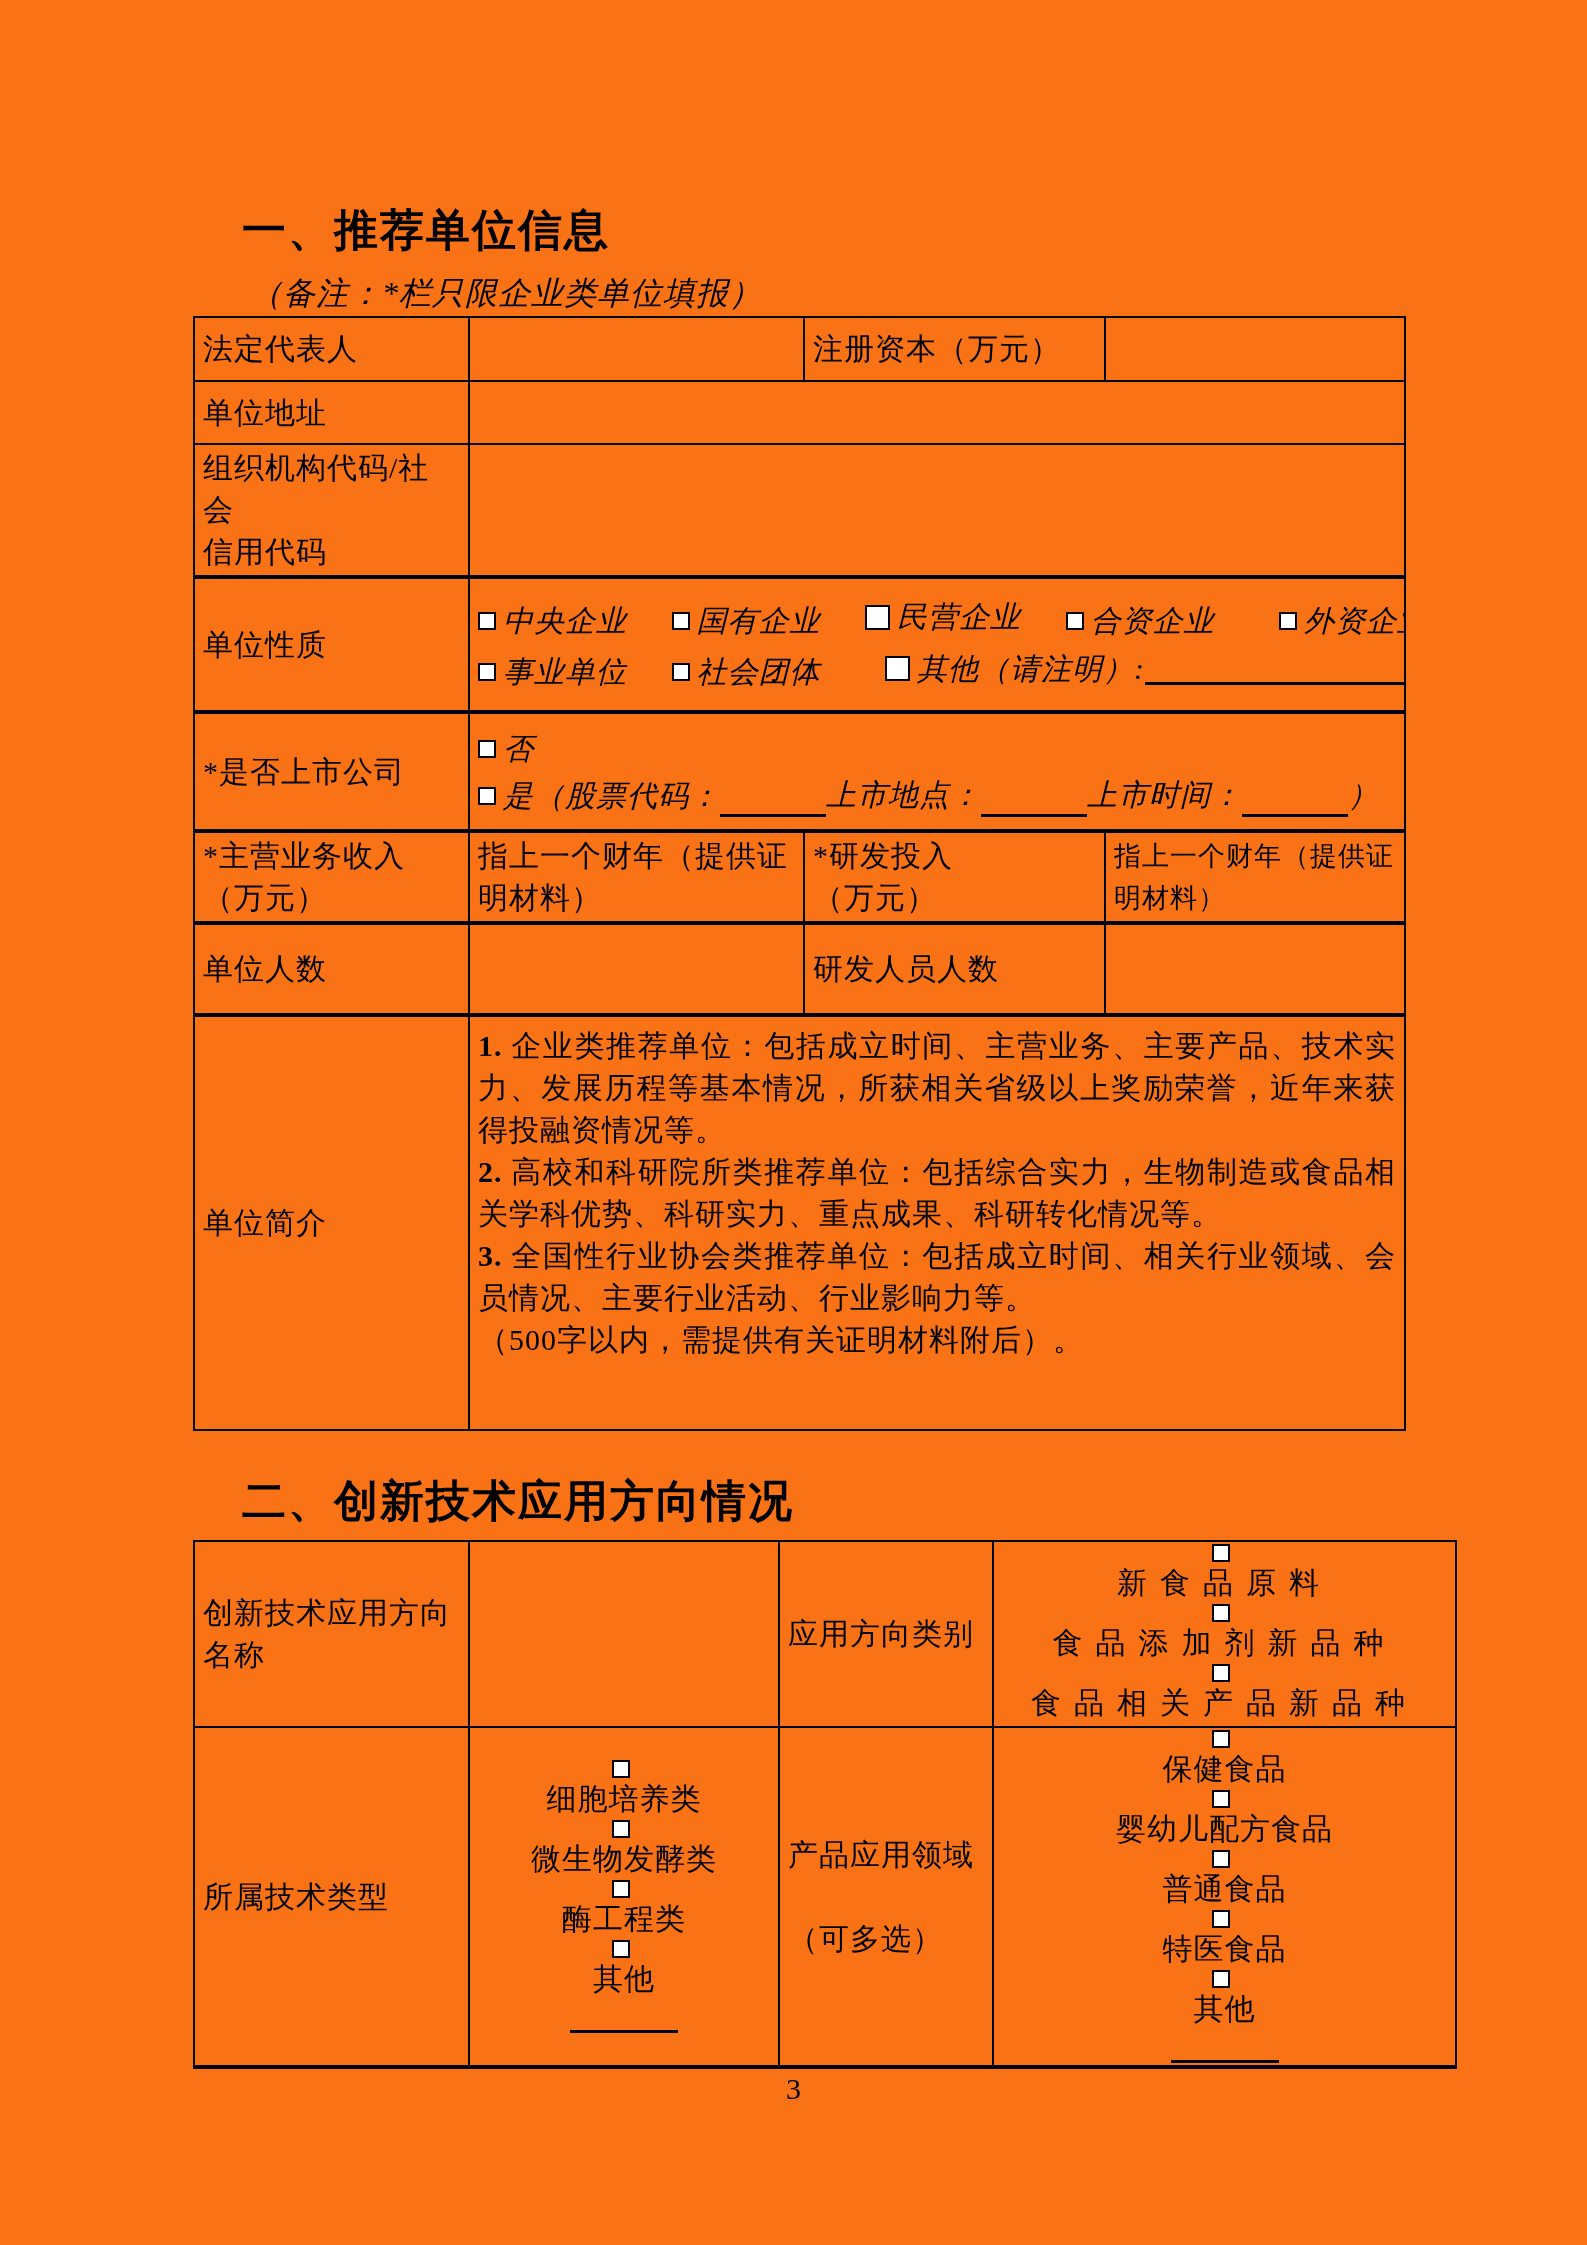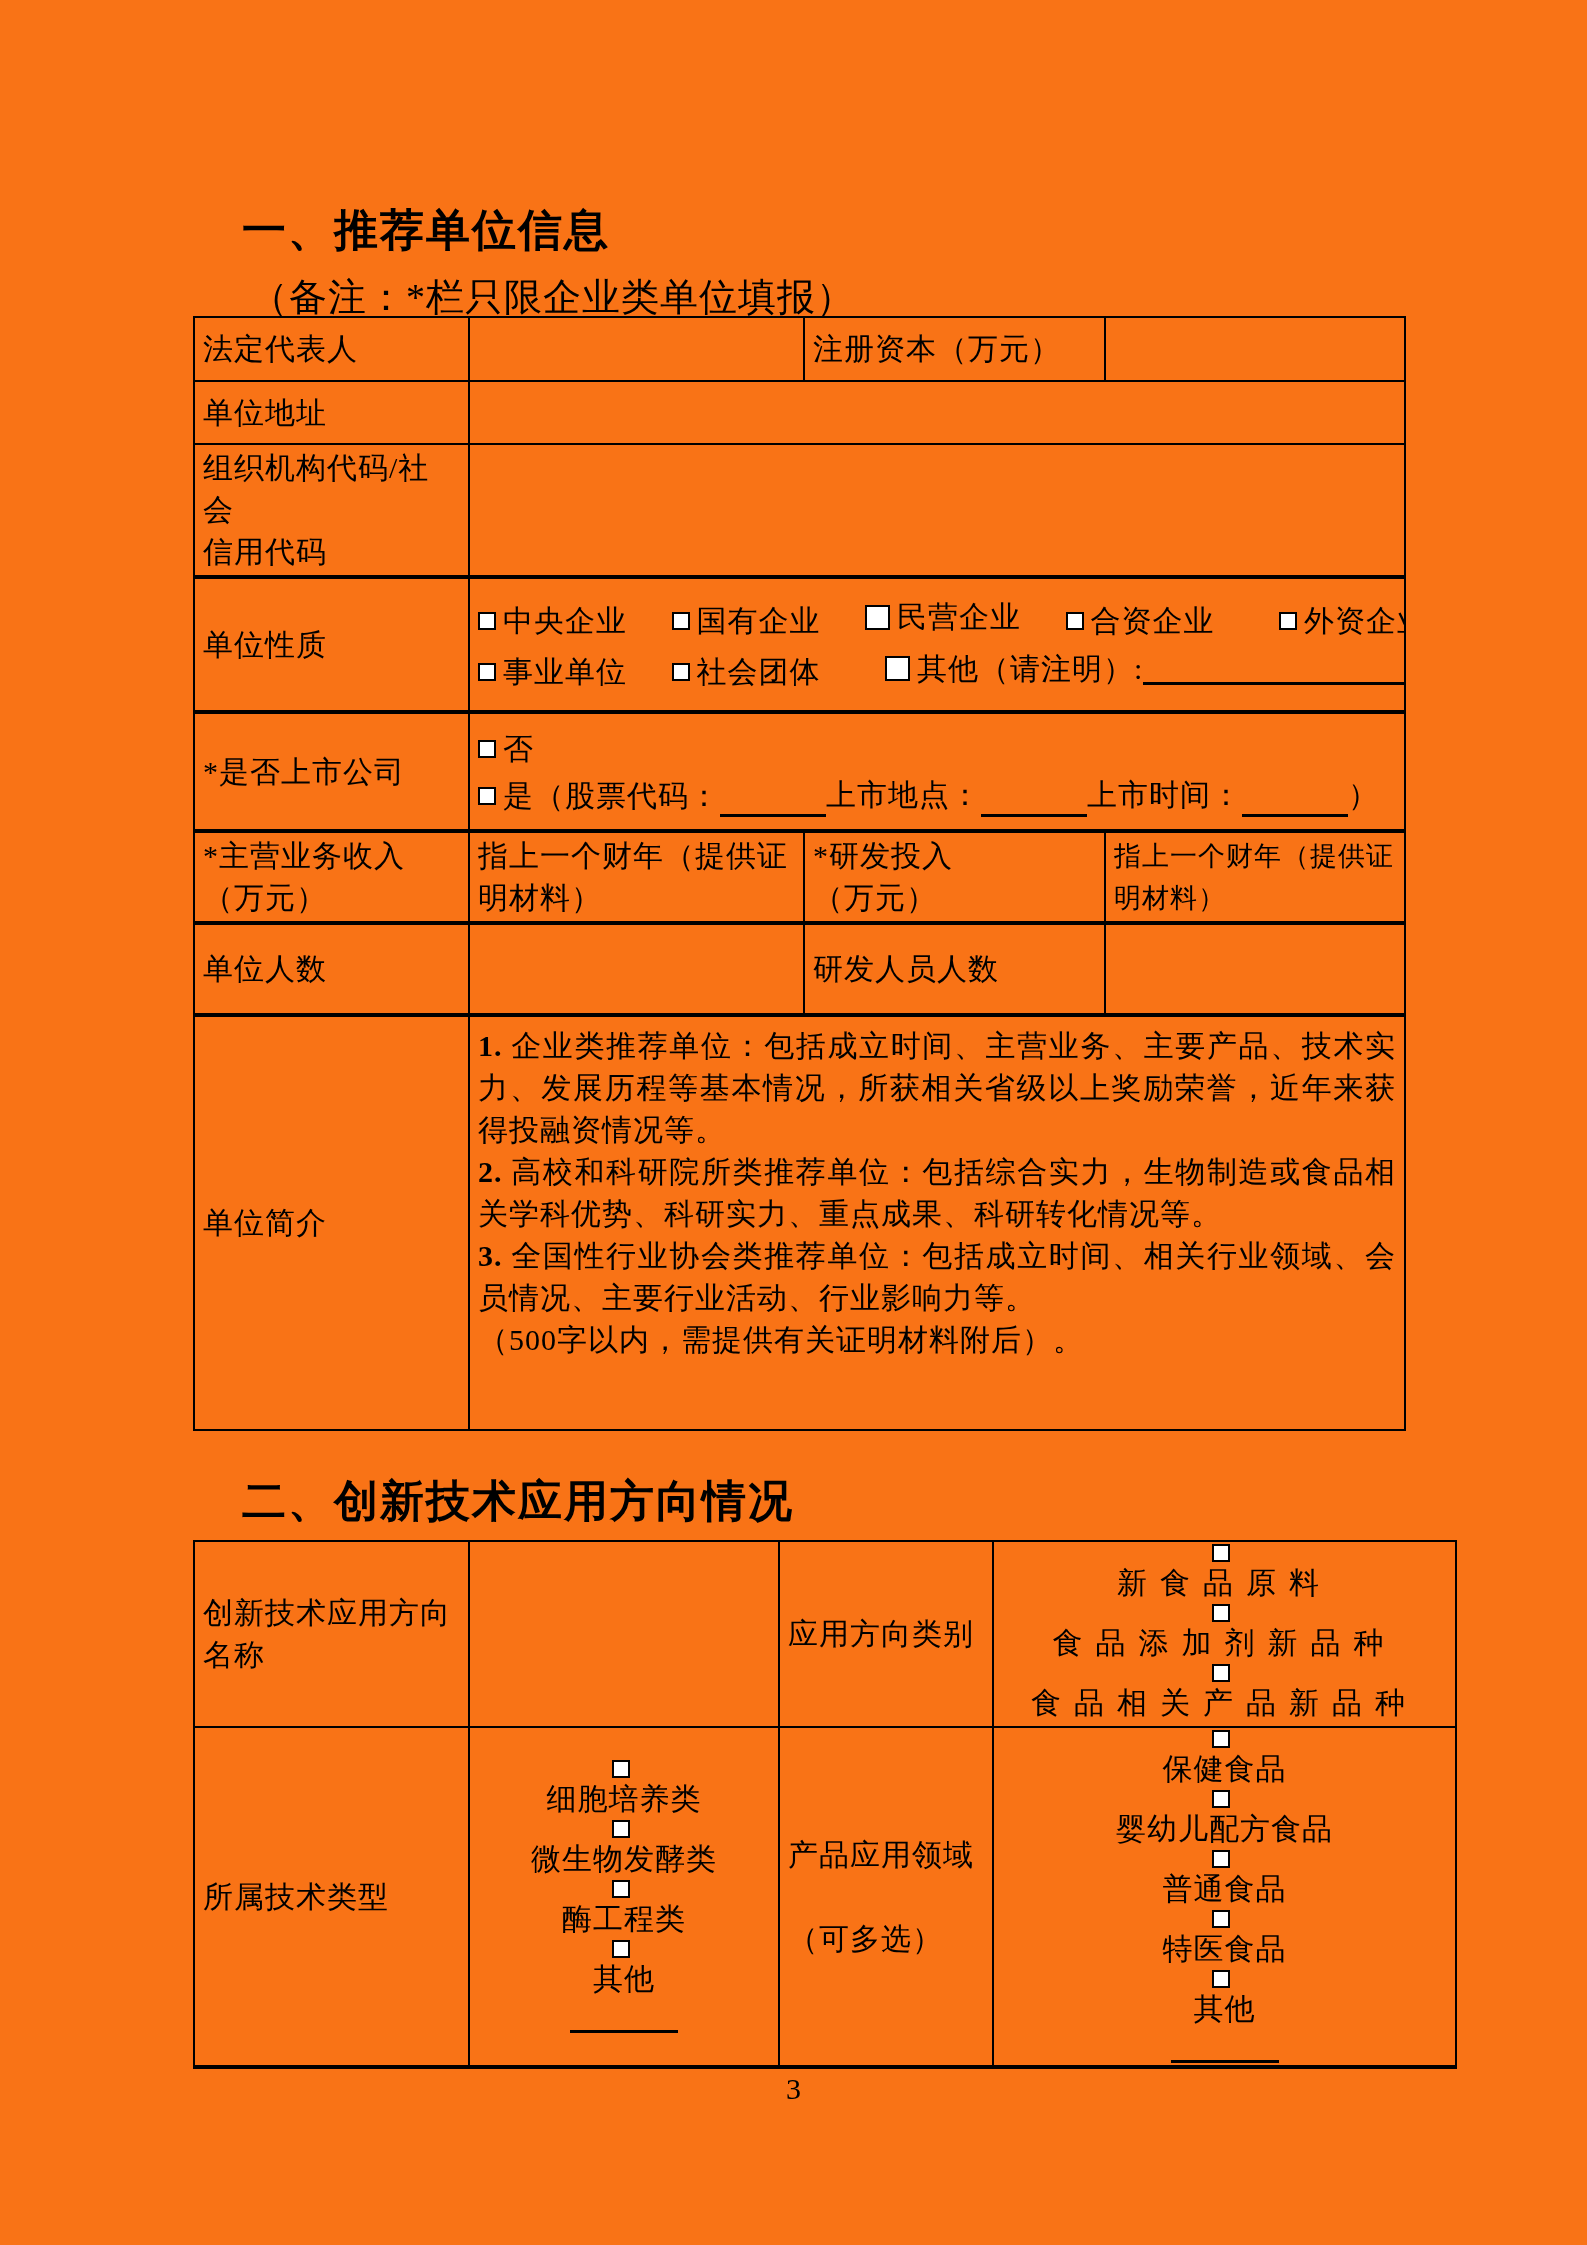--- a/index.html
+++ b/index.html
@@ -15,23 +15,24 @@
     position:absolute;
     font-family:"Liberation Sans","DejaVu Sans",sans-serif;
     font-weight:700;
     font-size:44px;
     line-height:1.2;
     letter-spacing:2px;
     white-space:nowrap;
   }
   .note{
     position:absolute;
-    font-size:38px;
+    font-size:32px;
     letter-spacing:1px;
     white-space:nowrap;
+    font-style:italic;
   }
   table{
     position:absolute;
     border-collapse:collapse;
     table-layout:fixed;
   }
   td{
     border:2px solid #000;
     font-size:30px;
     line-height:42px;
@@ -53,21 +54,21 @@
   }
   .cb.lg{width:21px;height:21px;}
   .cb-item{
     display:inline-flex;
     align-items:center;
     white-space:nowrap;
   }
   .cb-row .cb-item{margin-right:36px;}
   .cb-row .cb-item:last-child{margin-right:0;padding-left:20px;}
   .cb-list .cb-item{display:flex;margin:0;flex-direction:column;}
-  .line{white-space:nowrap;}
+  .line{white-space:nowrap;font-style:italic;}
   .blank{
     display:inline-block;
     border-bottom:3px solid #000;
     height:30px;
     vertical-align:bottom;
   }
   .profile-cell{
     vertical-align:top;
     text-align:justify;
     padding-top:8px;

